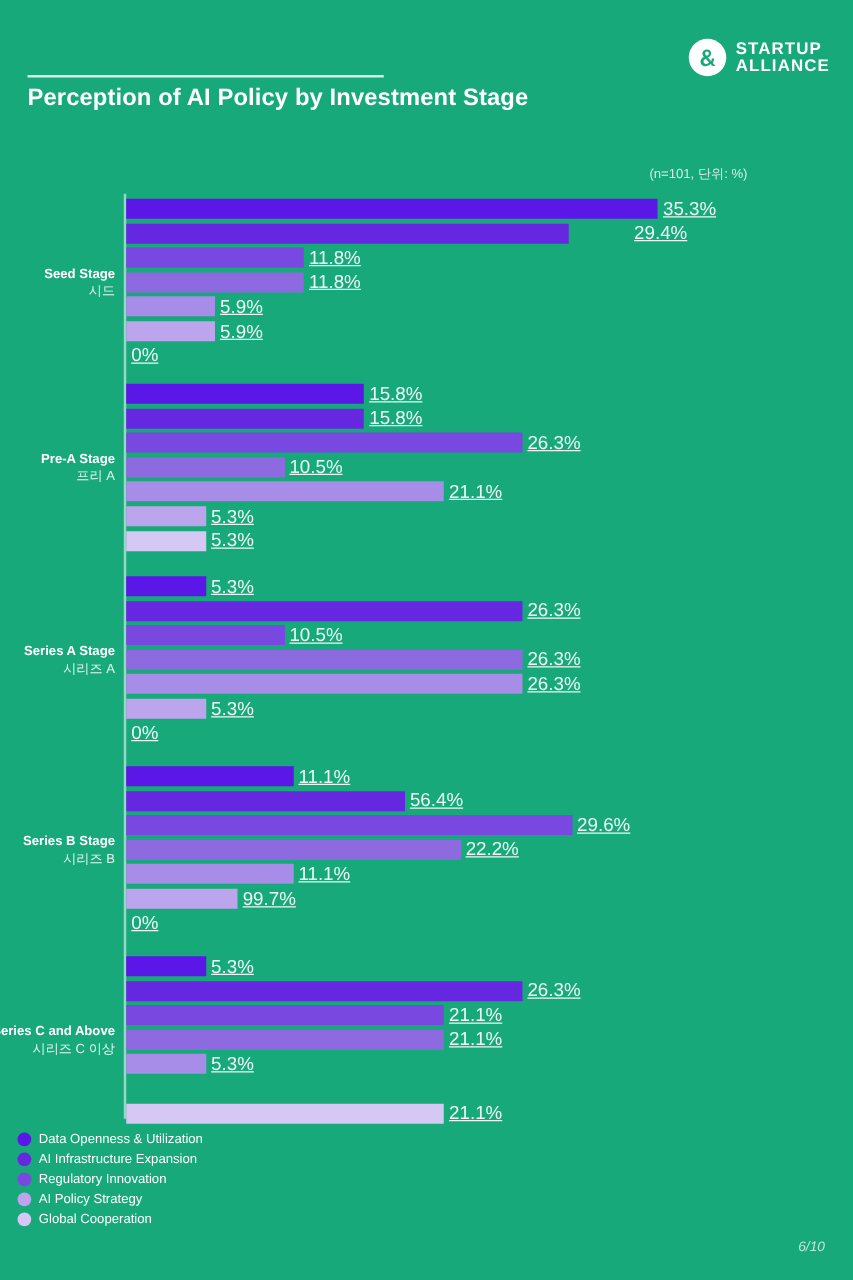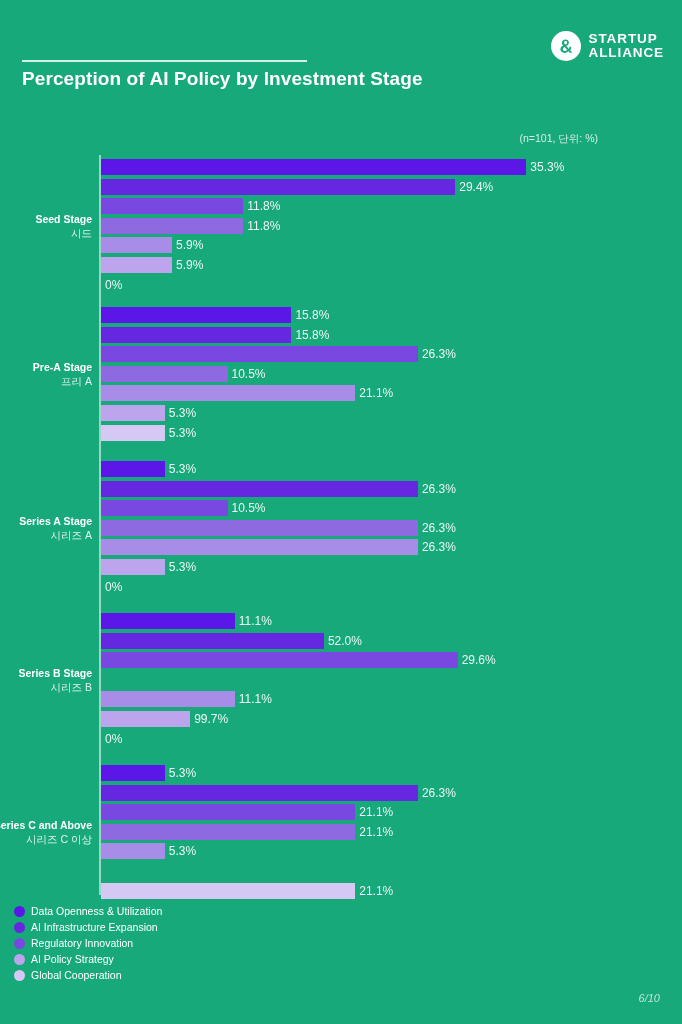--- a/index.html
+++ b/index.html
@@ -137,24 +137,25 @@
     left: 101px;
     height: 16px;
     display: flex;
     align-items: center;
   }
   .bar {
     height: 16px;
     flex: none;
   }
   .bar-value {
-    font-size: 12px;
+    font-size: 15px;
     color: rgba(255,255,255,0.92);
     margin-left: 4px;
     white-space: nowrap;
+    text-decoration: underline;
   }
 
   
   .legend {
     position: absolute;
     left: 14px;
     top: 903px;
     width: 330px;
   }
   .legend-item {
@@ -212,21 +213,21 @@
   <div class="axis-line"></div>
 <div class="group" style="top: 4px; height: 137.2px;">
       <div class="group-label" style="top: 52.6px;">
         <span class="en">Seed Stage</span>
         <span class="ko">시드</span>
       </div>
       <div class="bar-row" style="top: 0px;">
         <div class="bar" style="width: 425.365px; background: rgb(91, 22, 232);"></div>
         <span class="bar-value">35.3%</span>
       </div>
-      <div class="bar-row" style="top: 19.6px;">
+      <div class="bar-row" style="top: 19.6px; gap: 48px;">
         <div class="bar" style="width: 354.27px; background: rgb(101, 40, 224);"></div>
         <span class="bar-value">29.4%</span>
       </div>
       <div class="bar-row" style="top: 39.2px;">
         <div class="bar" style="width: 142.19px; background: rgb(120, 72, 224);"></div>
         <span class="bar-value">11.8%</span>
       </div>
       <div class="bar-row" style="top: 58.8px;">
         <div class="bar" style="width: 142.19px; background: rgb(142, 106, 224);"></div>
         <span class="bar-value">11.8%</span>
@@ -316,25 +317,29 @@
       <div class="group-label" style="top: 52.6px;">
         <span class="en">Series B Stage</span>
         <span class="ko">시리즈 B</span>
       </div>
       <div class="bar-row" style="top: 0px;">
         <div class="bar" style="width: 133.755px; background: rgb(91, 22, 232);"></div>
         <span class="bar-value">11.1%</span>
       </div>
       <div class="bar-row" style="top: 19.6px;">
         <div class="bar" style="width: 222.925px; background: rgb(101, 40, 224);"></div>
-        <span class="bar-value">52.0%</span>
+        <span class="bar-value">56.4%</span>
       </div>
       <div class="bar-row" style="top: 39.2px;">
         <div class="bar" style="width: 356.68px; background: rgb(120, 72, 224);"></div>
         <span class="bar-value">29.6%</span>
+      </div>
+      <div class="bar-row" style="top: 58.8px;">
+        <div class="bar" style="width: 267.51px; background: rgb(142, 106, 224);"></div>
+        <span class="bar-value">22.2%</span>
       </div>
       <div class="bar-row" style="top: 78.4px;">
         <div class="bar" style="width: 133.755px; background: rgb(167, 140, 232);"></div>
         <span class="bar-value">11.1%</span>
       </div>
       <div class="bar-row" style="top: 98px;">
         <div class="bar" style="width: 89.17px; background: rgb(189, 165, 238);"></div>
         <span class="bar-value">99.7%</span>
       </div>
       <div class="bar-row" style="top: 117.6px;">

